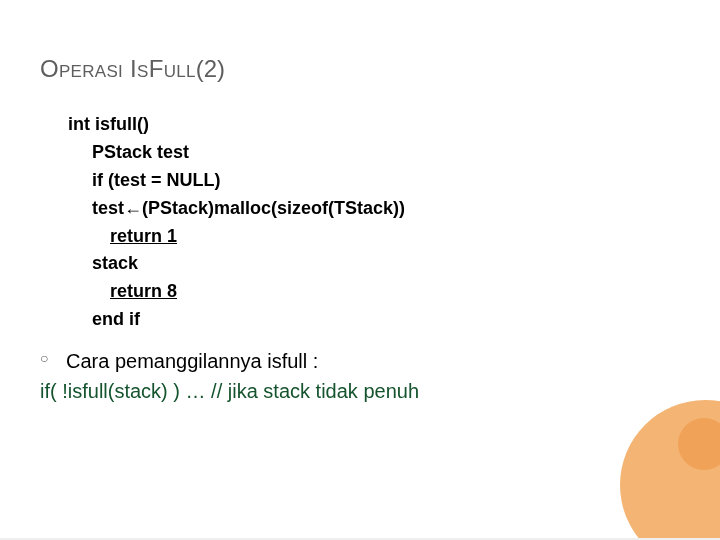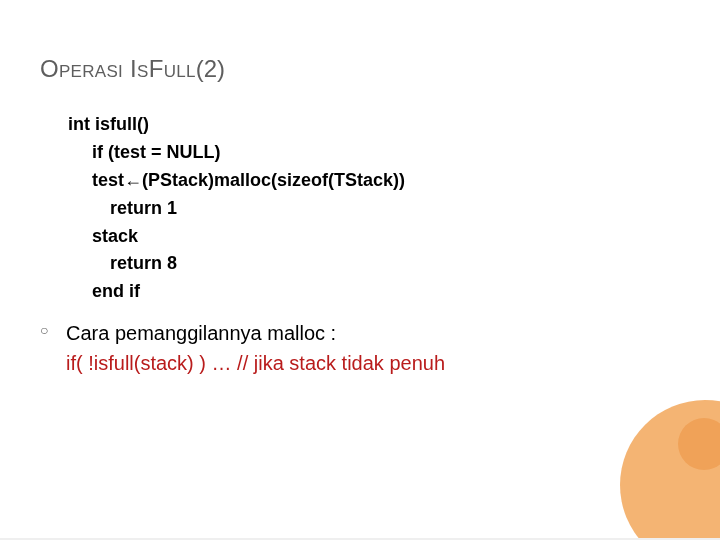--- a/index.html
+++ b/index.html
@@ -33,21 +33,21 @@
   }
   .code-block {
     margin-left: 28px;
     font-family: Arial, Helvetica, sans-serif;
     font-size: 18px;
     font-weight: bold;
     color: #000;
     line-height: 1.55;
   }
   .code-block .ind1 { padding-left: 24px; display: block;}
-  .code-block .ind2 { padding-left: 42px; display: block;}
+  .code-block .ind2 { padding-left: 42px; display: block; text-decoration: underline;}
   .arrow {
     font-weight: bold;
   }
   .bullet-row {
     margin-top: 12px;
     display: flex;
     align-items: flex-start;
   }
   .bullet-sym {
     width: 26px;
@@ -56,23 +56,22 @@
     color: #5e5e5e;
     padding-top: 4px;
     text-align: left;
   }
   .bullet-text {
     font-size: 20px;
     color: #000;
     line-height: 1.5;
   }
   .bullet-cont {
-    margin-left: 26px;
     font-size: 20px;
-    color: #b91c1c;
+    color: #14532d;
     line-height: 1.5;
   }
   
   .circ1 {
     position: absolute;
     right: -70px;
     bottom: -30px;
     width: 170px;
     height: 170px;
     border-radius: 50%;
@@ -101,32 +100,33 @@
 <body>
 
 <div class="slide">
 
   <h1 class="title">
     <span>Operasi IsFull</span><span class="plain">(2)</span>
   </h1>
 
   <div class="code-block">
     <span>int isfull()</span><br>
+    <span class="ind1">PStack test</span>
     <span class="ind1">if (test = NULL)</span>
     <span class="ind1">
       <span>test</span><span class="arrow">←</span><span>(PStack)malloc(sizeof(TStack))</span>
     </span>
     <span class="ind2">return 1</span>
     <span class="ind1">stack</span>
     <span class="ind2">return 8</span>
     <span class="ind1">end if</span>
   </div>
 
   <div class="bullet-row">
     <div class="bullet-sym">○</div>
-    <div class="bullet-text">Cara pemanggilannya malloc :</div>
+    <div class="bullet-text">Cara pemanggilannya isfull :</div>
   </div>
   <div class="bullet-cont">if( !isfull(stack) ) … // jika stack tidak penuh</div>
 
   <div class="circ2"></div>
   <div class="circ1"></div>
   <div class="footer-line"></div>
 </div>
 
 </body></html>

